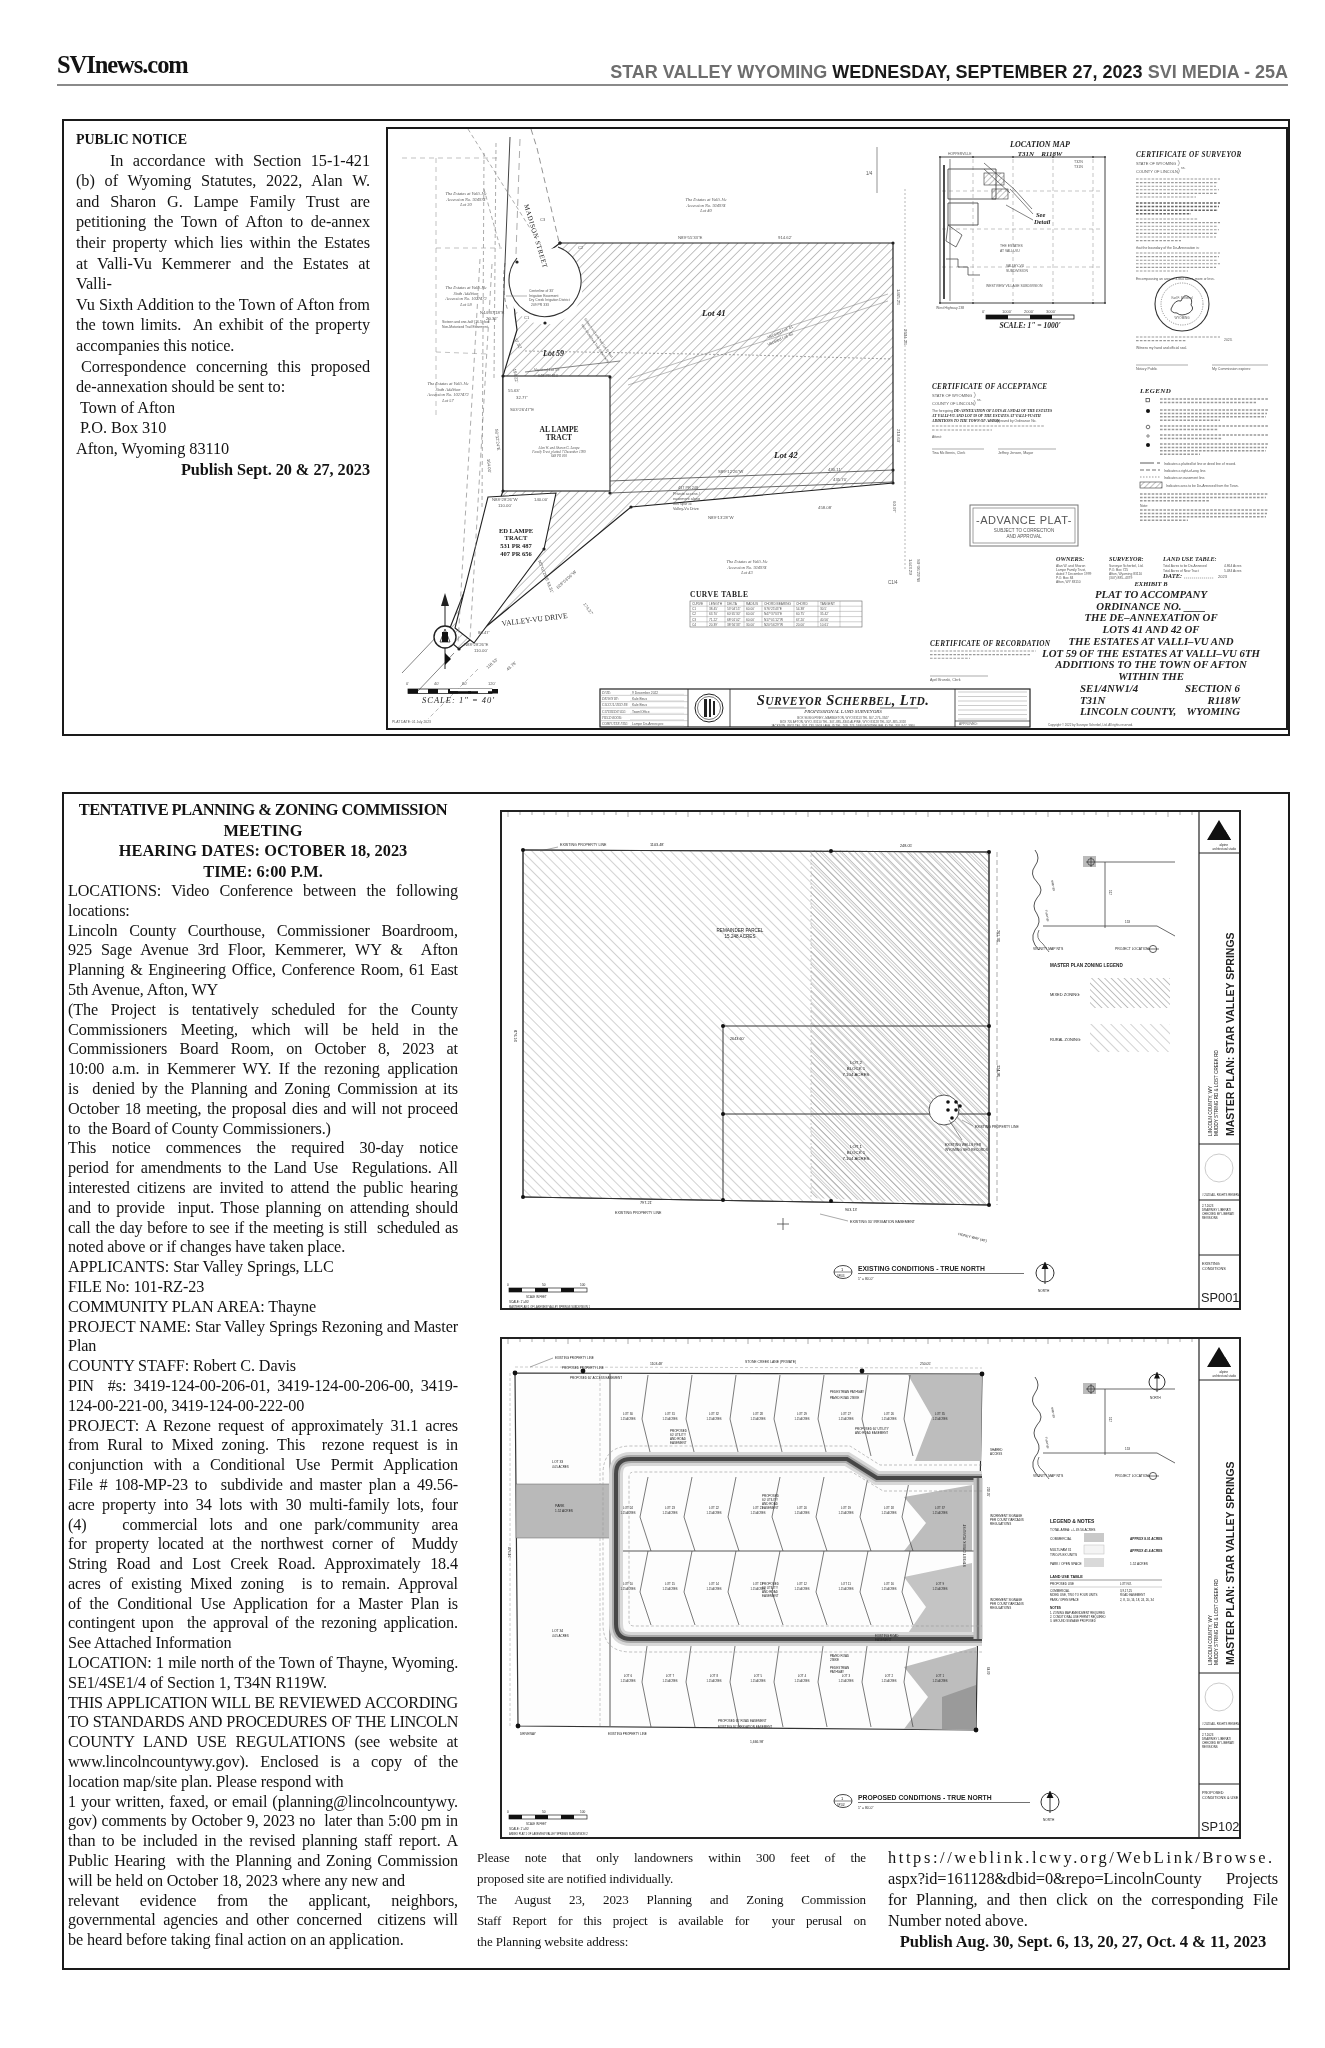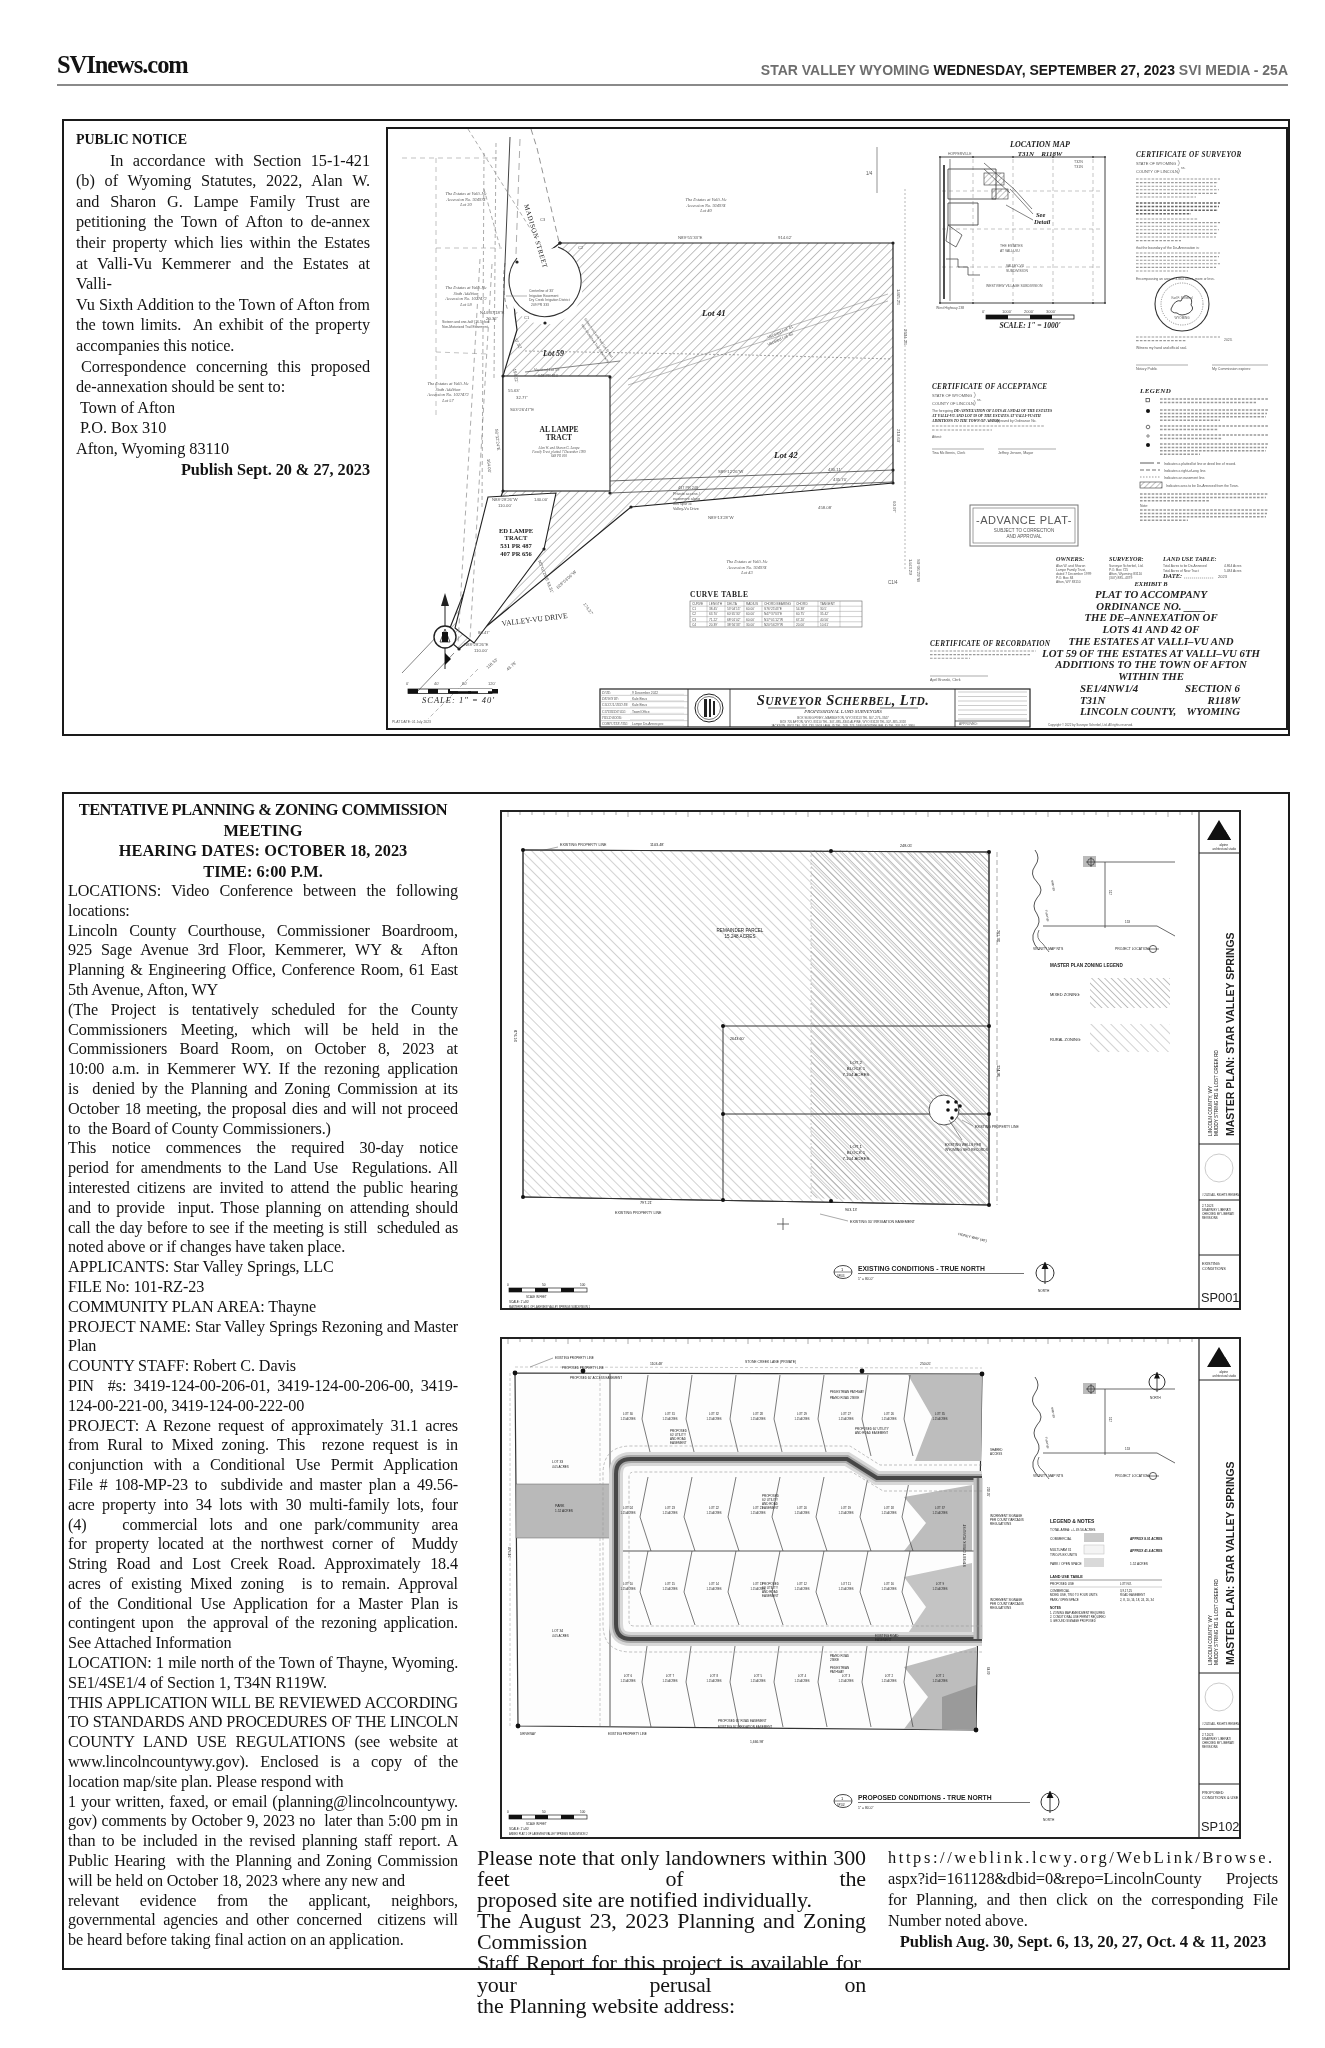--- a/index.html
+++ b/index.html
@@ -1,30 +1,30 @@
 <!DOCTYPE html>
 <html><head>
 <meta charset="utf-8">
 <style>
 *{margin:0;padding:0;box-sizing:border-box}
 html,body{width:1325px;height:2048px;background:#fff;position:relative;font-family:"Liberation Serif",serif;color:#131313}
 .abs{position:absolute}
 .hdr-left{left:57px;top:51px;font-weight:bold;font-size:24.5px;letter-spacing:-1.05px}
-.hdr-right{right:37px;top:62px;font-family:"Liberation Sans",sans-serif;font-weight:bold;font-size:14px;color:#6e6e6e}
+.hdr-right{right:37px;top:62px;font-family:"Liberation Sans",sans-serif;font-weight:bold;font-size:18px;color:#6e6e6e}
 .hdr-right b{color:#1a1a1a}
 .rule{left:57px;top:84px;width:1231px;height:2px;background:#8a8a8a}
 .box1{left:62px;top:119px;width:1228px;height:617px;border:2px solid #1a1a1a}
 .box2{left:62px;top:792px;width:1228px;height:1178px;border:2px solid #1a1a1a}
 .j{text-align:justify;text-align-last:justify}
 .n1{left:76px;top:130px;width:294px;font-size:16.3px;line-height:20.6px;letter-spacing:-0.05px}
 .n1 .h{font-weight:bold;font-size:14px}
 .pub1{text-align:right;font-weight:bold}
 .n2{left:68px;top:800px;width:390px;font-size:16.2px;line-height:19.8px;letter-spacing:-0.12px}
 .n2 .h{text-align:center;font-weight:bold;font-size:16.4px;line-height:20.5px;letter-spacing:0}
-.bc1{left:477px;top:1847px;width:389px;font-size:22px;line-height:21.1px;letter-spacing:-0.1px}
+.bc1{left:477px;top:1847px;width:389px;font-size:13px;line-height:21.1px;letter-spacing:-0.1px}
 .bc2{left:888px;top:1847px;width:390px;font-size:16.4px;line-height:21.1px;letter-spacing:-0.1px}
 .pub2{text-align:center;font-weight:bold;font-size:16.6px}
 .mapbox{left:386px;top:127px;width:902px;height:603px;border:2px solid #1a1a1a}
 .sp1{left:500px;top:810px;width:741px;height:500px}
 .sp2{left:500px;top:1337px;width:741px;height:502px}
 svg text{font-family:"Liberation Sans",sans-serif}
 svg .ts{font-family:"Liberation Serif",serif}
 </style>
 </head>
 <body>

